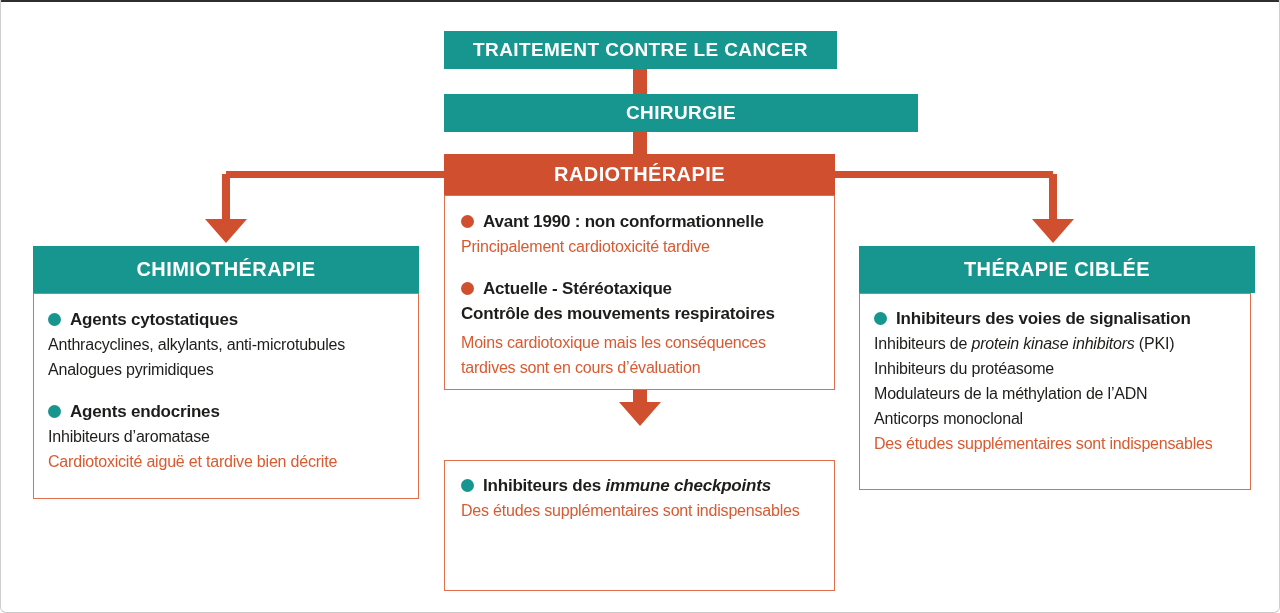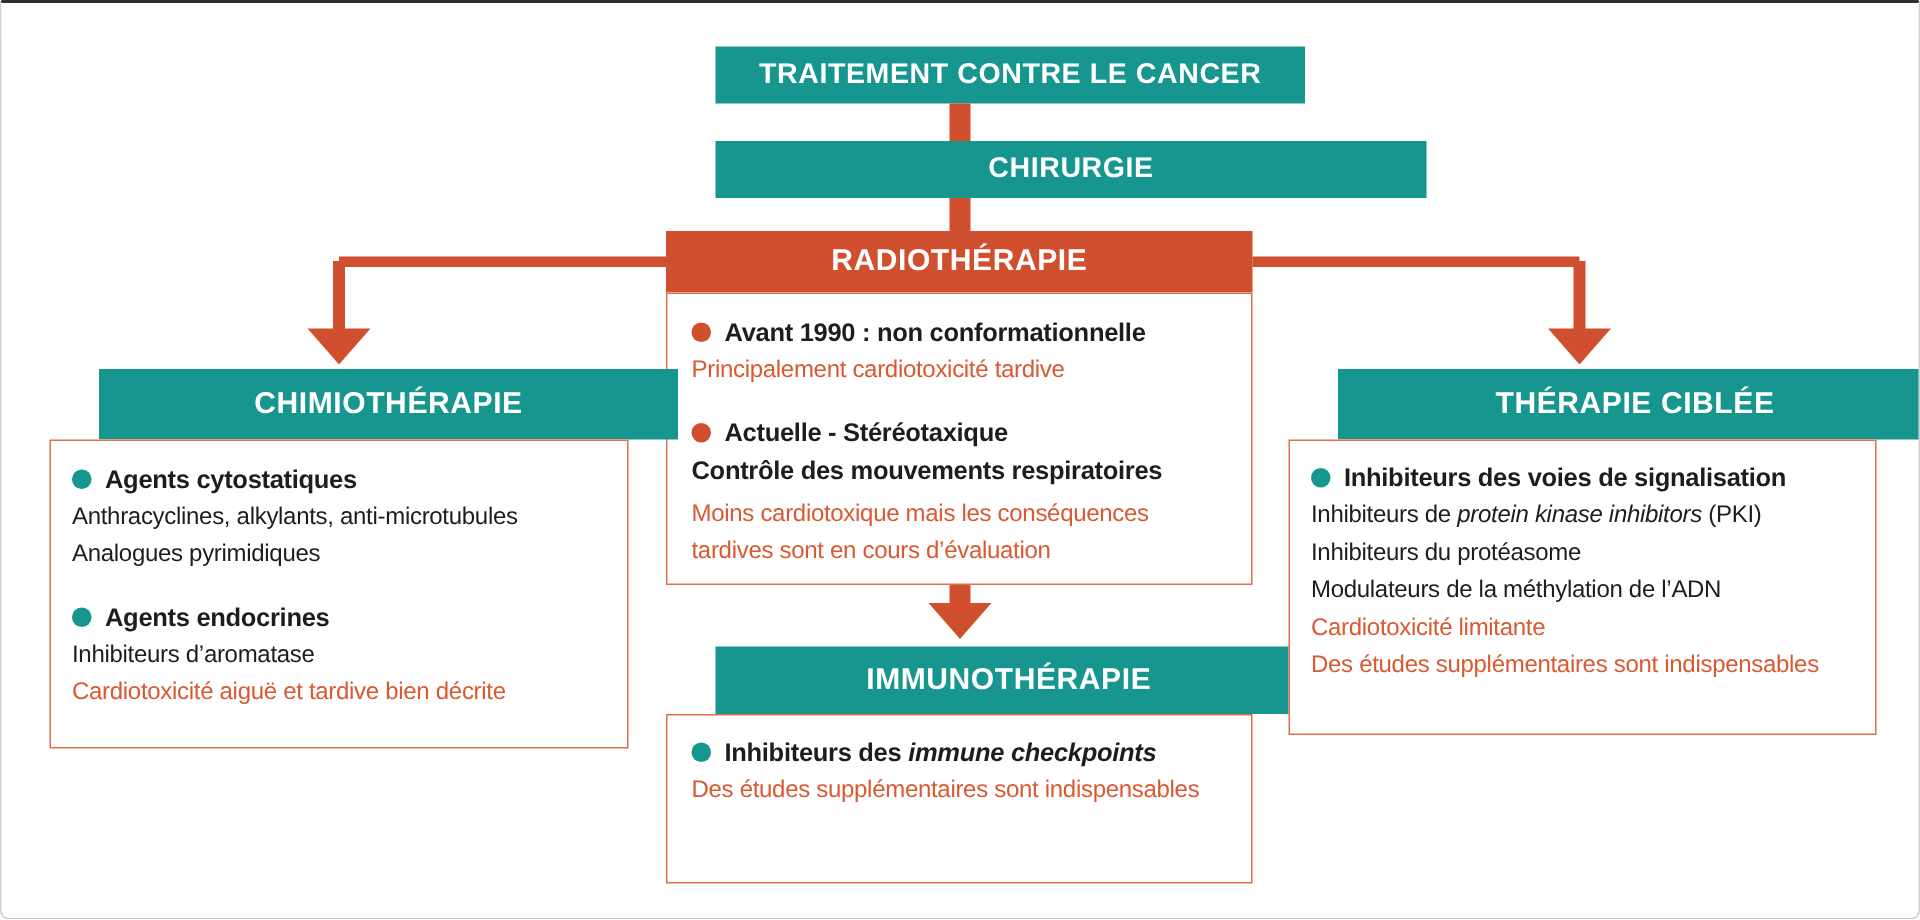--- a/index.html
+++ b/index.html
@@ -23,21 +23,21 @@
     font-family:"Liberation Sans",sans-serif;
     color:var(--ink);
     overflow:hidden;
   }
   .abs{position:absolute;box-sizing:border-box;}
   .hdr{
     display:flex;align-items:center;justify-content:center;
     color:#fff;font-weight:bold;text-align:center;
     letter-spacing:0.4px;
   }
-  .hdr.teal{background:var(--teal);margin-left:33px;}
+  .hdr.teal{background:var(--teal);}
   .hdr.orange{background:var(--orange);}
   .hdr-sm{font-size:19px;}
   .hdr-lg{font-size:20px;}
   .panel{
     background:#fff;
     border:1px solid var(--panel_border);
     font-size:16px;
     line-height:25px;
     letter-spacing:-0.2px;
   }
@@ -99,24 +99,21 @@
       <span class="dot orange-dot"></span><span>Actuelle - Stéréotaxique</span>
     </div>
     <div class="line bold-line">Contrôle des mouvements respiratoires</div>
     <div class="line orange-line gap-small">Moins cardiotoxique mais les conséquences</div>
     <div class="line orange-line">tardives sont en cours d’évaluation</div>
   </div>
 
   <div class="abs connector" style="left:632px;top:388px;width:14px;height:13px;"></div>
   <div class="abs arrowhead" style="left:618px;top:400px;"></div>
 
-  <div class="abs hdr teal hdr-lg" style="left:443px;top:429px;width:391px;height:45px;">
-    <span>IMMUNOTHÉRAPIE</span>
-  </div>
-  <div class="abs panel" style="left:443px;top:474px;width:391px;height:113px;padding:12px 14px 0 16px;">
+  <div class="abs panel" style="left:443px;top:458px;width:391px;height:131px;padding:12px 14px 0 16px;">
     <div class="line bold-line">
       <span class="dot teal-dot"></span><span>Inhibiteurs des </span><i>immune checkpoints</i>
     </div>
     <div class="line orange-line">Des études supplémentaires sont indispensables</div>
   </div>
 
   <div class="abs hdr teal hdr-lg" style="left:32px;top:244px;width:386px;height:47px;">
     <span>CHIMIOTHÉRAPIE</span>
   </div>
   <div class="abs panel" style="left:32px;top:291px;width:386px;height:206px;padding:13px 12px 16px 14px;">
@@ -137,17 +134,17 @@
   </div>
   <div class="abs panel" style="left:858px;top:291px;width:392px;height:197px;padding:12px 10px 0 14px;">
     <div class="line bold-line">
       <span class="dot teal-dot"></span><span>Inhibiteurs des voies de signalisation</span>
     </div>
     <div class="line">
       <span>Inhibiteurs de </span><i>protein kinase inhibitors</i><span> (PKI)</span>
     </div>
     <div class="line">Inhibiteurs du protéasome</div>
     <div class="line">Modulateurs de la méthylation de l’ADN</div>
-    <div class="line orange-line">Cardiotoxicité limitante</div>
+    <div class="line">Anticorps monoclonal</div>
     <div class="line orange-line">Des études supplémentaires sont indispensables</div>
   </div>
 
 </div>
 
 </body></html>

